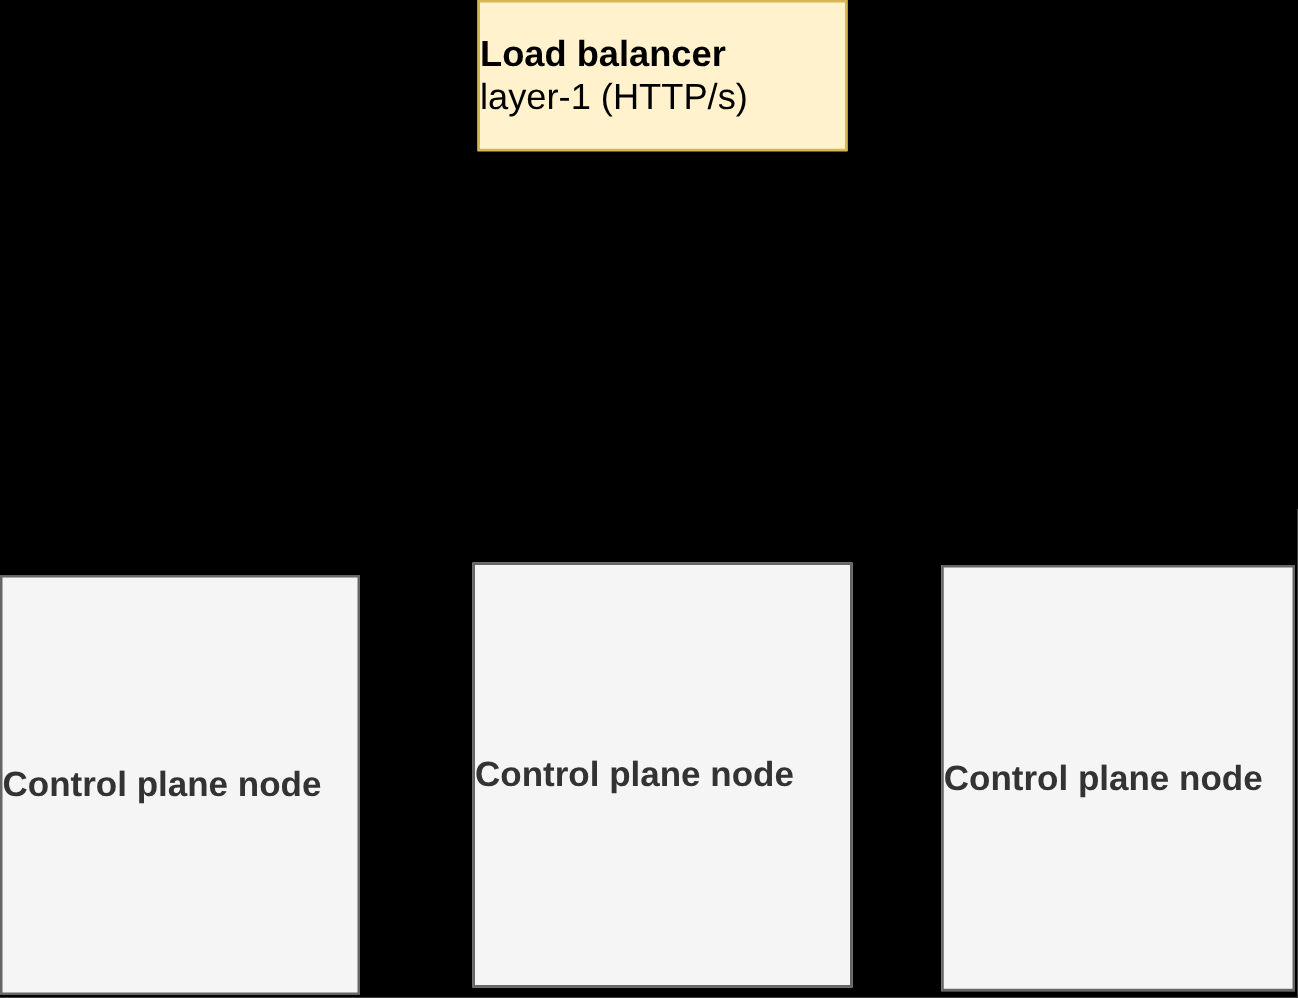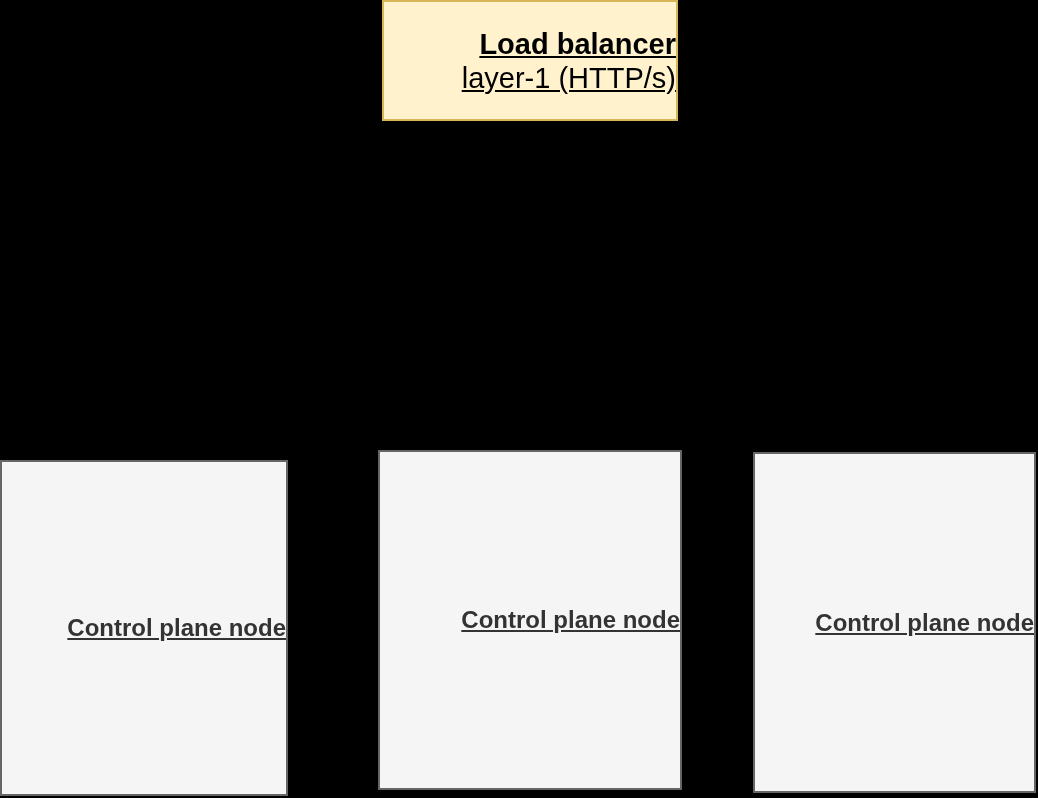--- a/index.html
+++ b/index.html
@@ -17,44 +17,43 @@
     width: 1038px;
     height: 798px;
     background: var(--background, #000);
     overflow: hidden;
   }
   .box {
     position: absolute;
     box-sizing: border-box;
     display: flex;
     flex-direction: column;
-    align-items: flex-end;
+    align-items: flex-start;
     justify-content: center;
     text-align: center;
-    text-decoration: underline;
   }
   .lb-box {
     left: 382px;
     top: 0px;
     width: 296px;
     height: 121px;
     background: var(--lb-fill, #FFF2CC);
     border: 2px solid var(--lb-border, #D6B656);
     color: var(--lb-text, #000);
     font-size: 29px;
     line-height: 34px;
   }
   .lb-title {
     font-weight: bold;
   }
   .node {
     background: var(--node-fill, #F5F5F5);
     border: 2px solid var(--node-border, #666);
     color: var(--node-text, #333);
-    font-size: 24px;
+    font-size: 28px;
     font-weight: bold;
     line-height: 34px;
   }
   .node-1 { left: 0px;   top: 460px; width: 288px; height: 336px; }
   .node-2 { left: 378px; top: 450px; width: 304px; height: 340px; }
   .node-3 { left: 753px; top: 452px; width: 283px; height: 341px; }
 </style>
 </head>
 <body>
 

